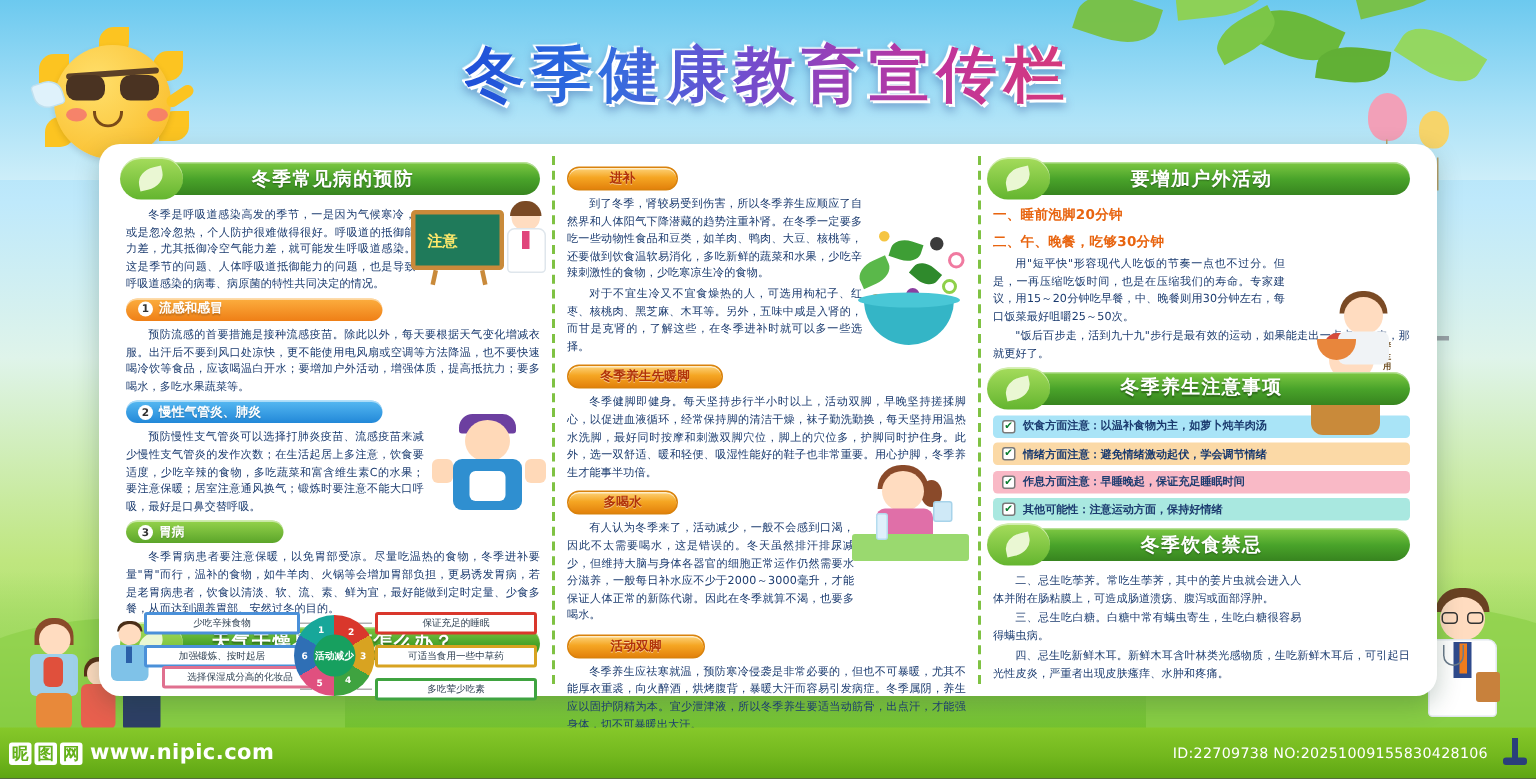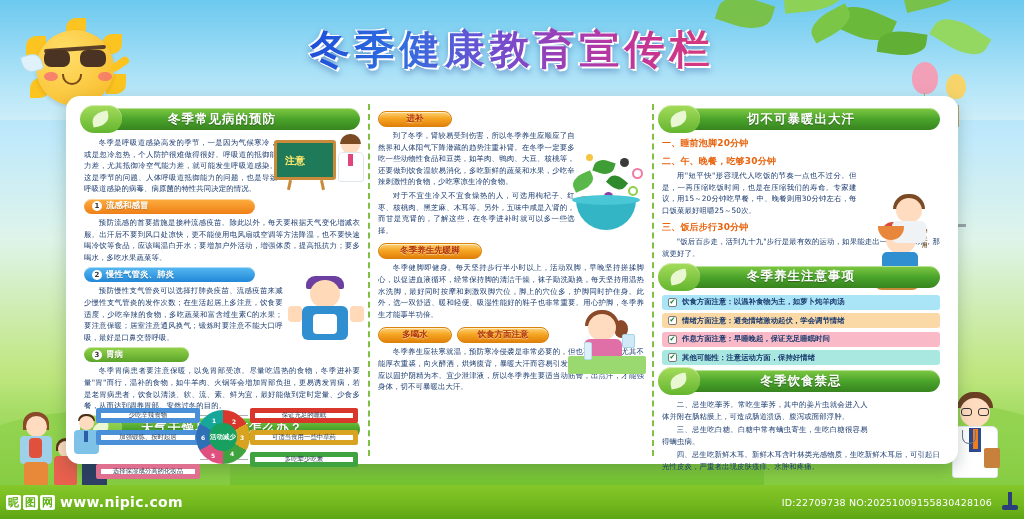--- a/index.html
+++ b/index.html
@@ -108,21 +108,21 @@
   .li-hand{position:absolute;top:30px;width:14px;height:16px;background:#ffd9b8;border-radius:4px;}
 
   
   .six-wrap{position:absolute;left:2px;top:300px;width:286px;height:66px;}
   .six-center{position:absolute;left:118px;top:6px;width:54px;height:54px;border-radius:50%;
     background:conic-gradient(#d9372c 0deg 60deg,#d8a321 60deg 120deg,#3fa340 120deg 180deg,#e0507f 180deg 240deg,#2f6fb5 240deg 300deg,#17a79a 300deg 360deg);}
   .six-center .hole{position:absolute;left:13px;top:13px;width:28px;height:28px;border-radius:50%;
     background:#17a05f;color:#fff;font-size:6.5px;font-weight:bold;display:flex;align-items:center;
     justify-content:center;text-align:center;line-height:8px;}
   .seg-n{position:absolute;color:#fff;font-size:6px;font-weight:bold;}
-  .fbox{position:absolute;height:15px;border:5px solid #84cc16;border-radius:2px;background:#fff;
+  .fbox{position:absolute;height:15px;border:2px solid #84cc16;border-radius:2px;background:#fff;
     font-size:6.4px;color:#2c3e50;display:flex;align-items:center;justify-content:center;padding:0 3px;white-space:nowrap;}
   .fbox.l{left:18px;width:104px;} .fbox.r{right:6px;width:108px;}
   .conn{position:absolute;height:1px;background:#b0b0b0;}
   .flow-man{position:absolute;left:-4px;top:12px;width:26px;height:50px;}
   .fm-head{position:absolute;left:5px;top:0;width:15px;height:14px;border-radius:50%;background:#ffdcc0;}
   .fm-hair{position:absolute;left:4px;top:-2px;width:17px;height:7px;border-radius:8px 8px 0 0;background:#4a2e18;}
   .fm-body{position:absolute;left:0;top:14px;width:25px;height:24px;border-radius:4px;background:#7fc2e8;}
   .fm-tie{position:absolute;left:10px;top:15px;width:4px;height:11px;background:#2a5fa8;}
 
   
@@ -316,21 +316,21 @@
       <div class="six-wrap">
         <div class="flow-man">
           <div class="fm-hair"></div>
             <div class="fm-head"></div>
           <div class="fm-body"></div>
             <div class="fm-tie"></div>
         </div>
 
         <div class="fbox l" style="top:4px;border-color:#4a90d9;">少吃辛辣食物</div>
         <div class="fbox l" style="top:26px;border-color:#4a90d9;">加强锻炼、按时起居</div>
-        <div class="fbox l" style="top:60px;border-color:#e0708f;">选择保湿成分高的化妆品</div>
+        <div class="fbox l" style="top:40px;border-color:#e0708f;margin-left:12px;">选择保湿成分高的化妆品</div>
 
         <div class="fbox r" style="top:4px;border-color:#d9372c;">保证充足的睡眠</div>
         <div class="fbox r" style="top:26px;border-color:#d8a321;">可适当食用一些中草药</div>
         <div class="fbox r" style="top:48px;border-color:#3fa340;">多吃荤少吃素</div>
 
         <div class="conn" style="left:122px;top:11px;width:8px;"></div>
         <div class="conn" style="left:122px;top:33px;width:8px;"></div>
         <div class="conn" style="left:122px;top:55px;width:8px;"></div>
         <div class="conn" style="left:160px;top:11px;width:10px;"></div>
         <div class="conn" style="left:160px;top:33px;width:10px;"></div>
@@ -383,51 +383,51 @@
           <div class="wg-head"></div>
         <div class="wg-body"></div>
           <div class="wg-cup"></div>
         <div class="wg-table"></div>
           <div class="wg-bottle"></div>
       </div>
 
       <div class="cap-head">
         <span>多喝水</span>
       </div>
+      <p class="body" style="width:72%;">有人认为冬季来了，活动减少，一般不会感到口渴，因此不太需要喝水，这是错误的。冬天虽然排汗排尿减少，但维持大脑与身体各器官的细胞正常运作仍然需要水分滋养，一般每日补水应不少于2000～3000毫升，才能保证人体正常的新陈代谢。因此在冬季就算不渴，也要多喝水。</p>
 
       <div class="cap-head" style="min-width:92px;">
-        <span>饮食方面注意</span>
+        <span>活动双脚</span>
       </div>
       <p class="body">冬季养生应祛寒就温，预防寒冷侵袭是非常必要的，但也不可暴暖，尤其不能厚衣重裘，向火醉酒，烘烤腹背，暴暖大汗而容易引发病症。冬季属阴，养生应以固护阴精为本。宜少泄津液，所以冬季养生要适当动筋骨，出点汗，才能强身体，切不可暴暖出大汗。</p>
 
       
       
     </div>
 
     <div class="col c3">
 
       <div class="banner">
         <span class="cap"></span>
-        <span class="btxt">切不可暴暖出大汗</span>
+        <span class="btxt">要增加户外活动</span>
       </div>
 
       <div class="h3item">一、睡前泡脚20分钟</div>
 
       <div class="sboy">
         <div class="sb-vert">养<br>生<br>用</div>
         <div class="sb-hat"></div>
           <div class="sb-head"></div>
         <div class="sb-body"></div>
           <div class="sb-tub"></div>
       </div>
 
       <div class="h3item">二、午、晚餐，吃够30分钟</div>
       <p class="body" style="width:70%;">用"短平快"形容现代人吃饭的节奏一点也不过分。但是，一再压缩吃饭时间，也是在压缩我们的寿命。专家建议，用15～20分钟吃早餐，中、晚餐则用30分钟左右，每口饭菜最好咀嚼25～50次。</p>
 
-      <div class="h3item">三、饭后步行30分钟</div>
       <p class="body">"饭后百步走，活到九十九"步行是最有效的运动，如果能走出一点点汗水来，那就更好了。</p>
 
       <div class="banner" style="margin-top:6px;">
         <span class="cap"></span>
         <span class="btxt">冬季养生注意事项</span>
       </div>
 
       <div class="chk c-blue">
         <span class="box">✔</span>
         <span class="txt">饮食方面注意：以温补食物为主，如萝卜炖羊肉汤</span>

